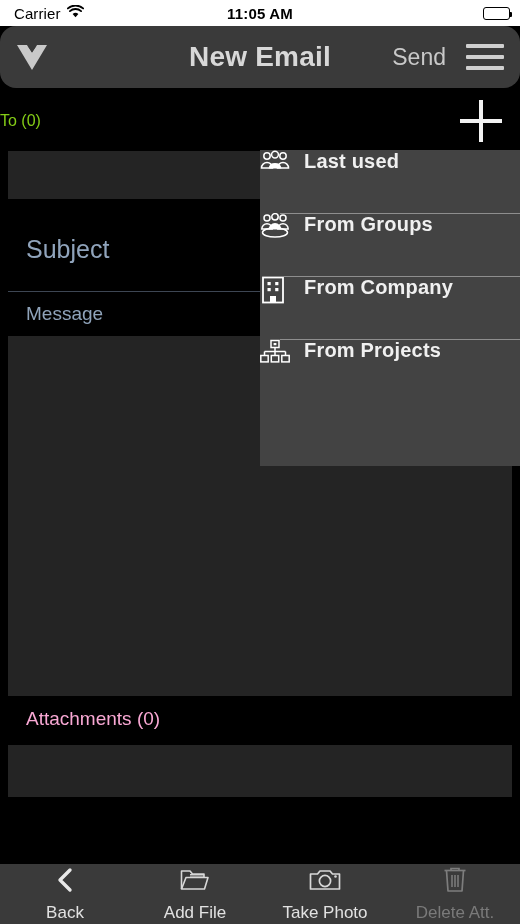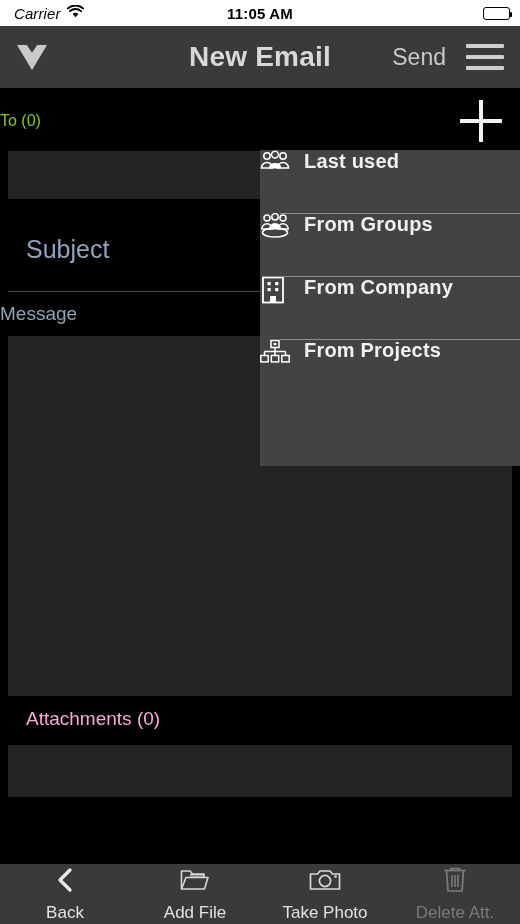--- a/index.html
+++ b/index.html
@@ -10,38 +10,38 @@
     overflow:hidden;
   }
   #app { position:relative; width:520px; height:924px; background:#000; }
 
   
   .statusbar {
     position:absolute; top:0; left:0; width:520px; height:26px;
     background:#ffffff; color:#000;
     display:flex; align-items:center;
   }
-  .sb-left { display:flex; align-items:flex-end; gap:6px; margin-left:14px;font-style:italic; }
+  .sb-left { display:flex; align-items:flex-end; gap:6px; margin-left:14px; }
   .sb-carrier { font-size:15px; letter-spacing:.1px; }
   .sb-center {
     position:absolute; left:0; right:0; text-align:center;
     font-size:15px; font-weight:bold; letter-spacing:.2px;
   }
   .sb-right { margin-left:auto; margin-right:10px; display:flex; align-items:center; }
   .battery { position:relative; width:27px; height:13px; border:1px solid #000;
              border-radius:3px; padding:1.5px; }
   .battery-fill { width:100%; height:100%; background:#000; border-radius:1px; }
   .battery-cap { position:absolute; right:-3px; top:4px; width:2px; height:5px;
                  background:#000; border-radius:0 1px 1px 0; }
 
   
   .navbar {
     position:absolute; top:26px; left:0; width:520px; height:62px;
     background:#3a3a3a;
-    display:flex; align-items:center;
+    display:flex; align-items:center;border-radius:16px;
   }
   .logo { width:64px; display:flex; justify-content:center; align-items:center; }
   .nav-title {
     position:absolute; left:0; right:0; text-align:center;
     font-size:28px; font-weight:bold; color:#d8d8d8; letter-spacing:.2px;
     pointer-events:none;
   }
   .nav-send {
     position:absolute; right:74px; font-size:23px; color:#c9c9c9;
   }
@@ -79,21 +79,21 @@
   .subject-placeholder { margin-left:26px; font-size:25px; color:#90a4bc; }
   .subject-rule {
     position:absolute; top:291px; left:8px; width:504px; height:1px;
     background:#3d4653;
   }
 
   .message-label {
     position:absolute; top:292px; left:0; width:520px; height:44px;
     display:flex; align-items:center;
   }
-  .message-placeholder { font-size:19px; color:#8fa3ba; }
+  .message-placeholder { margin-left:26px; font-size:19px; color:#8fa3ba; }
   .message-box {
     position:absolute; top:336px; left:8px; width:504px; height:360px;
     background:#242424;
   }
 
   .attach-label {
     position:absolute; top:708px; left:26px;
     font-size:19px; color:#f9a8d4;
   }
   .attach-box {

